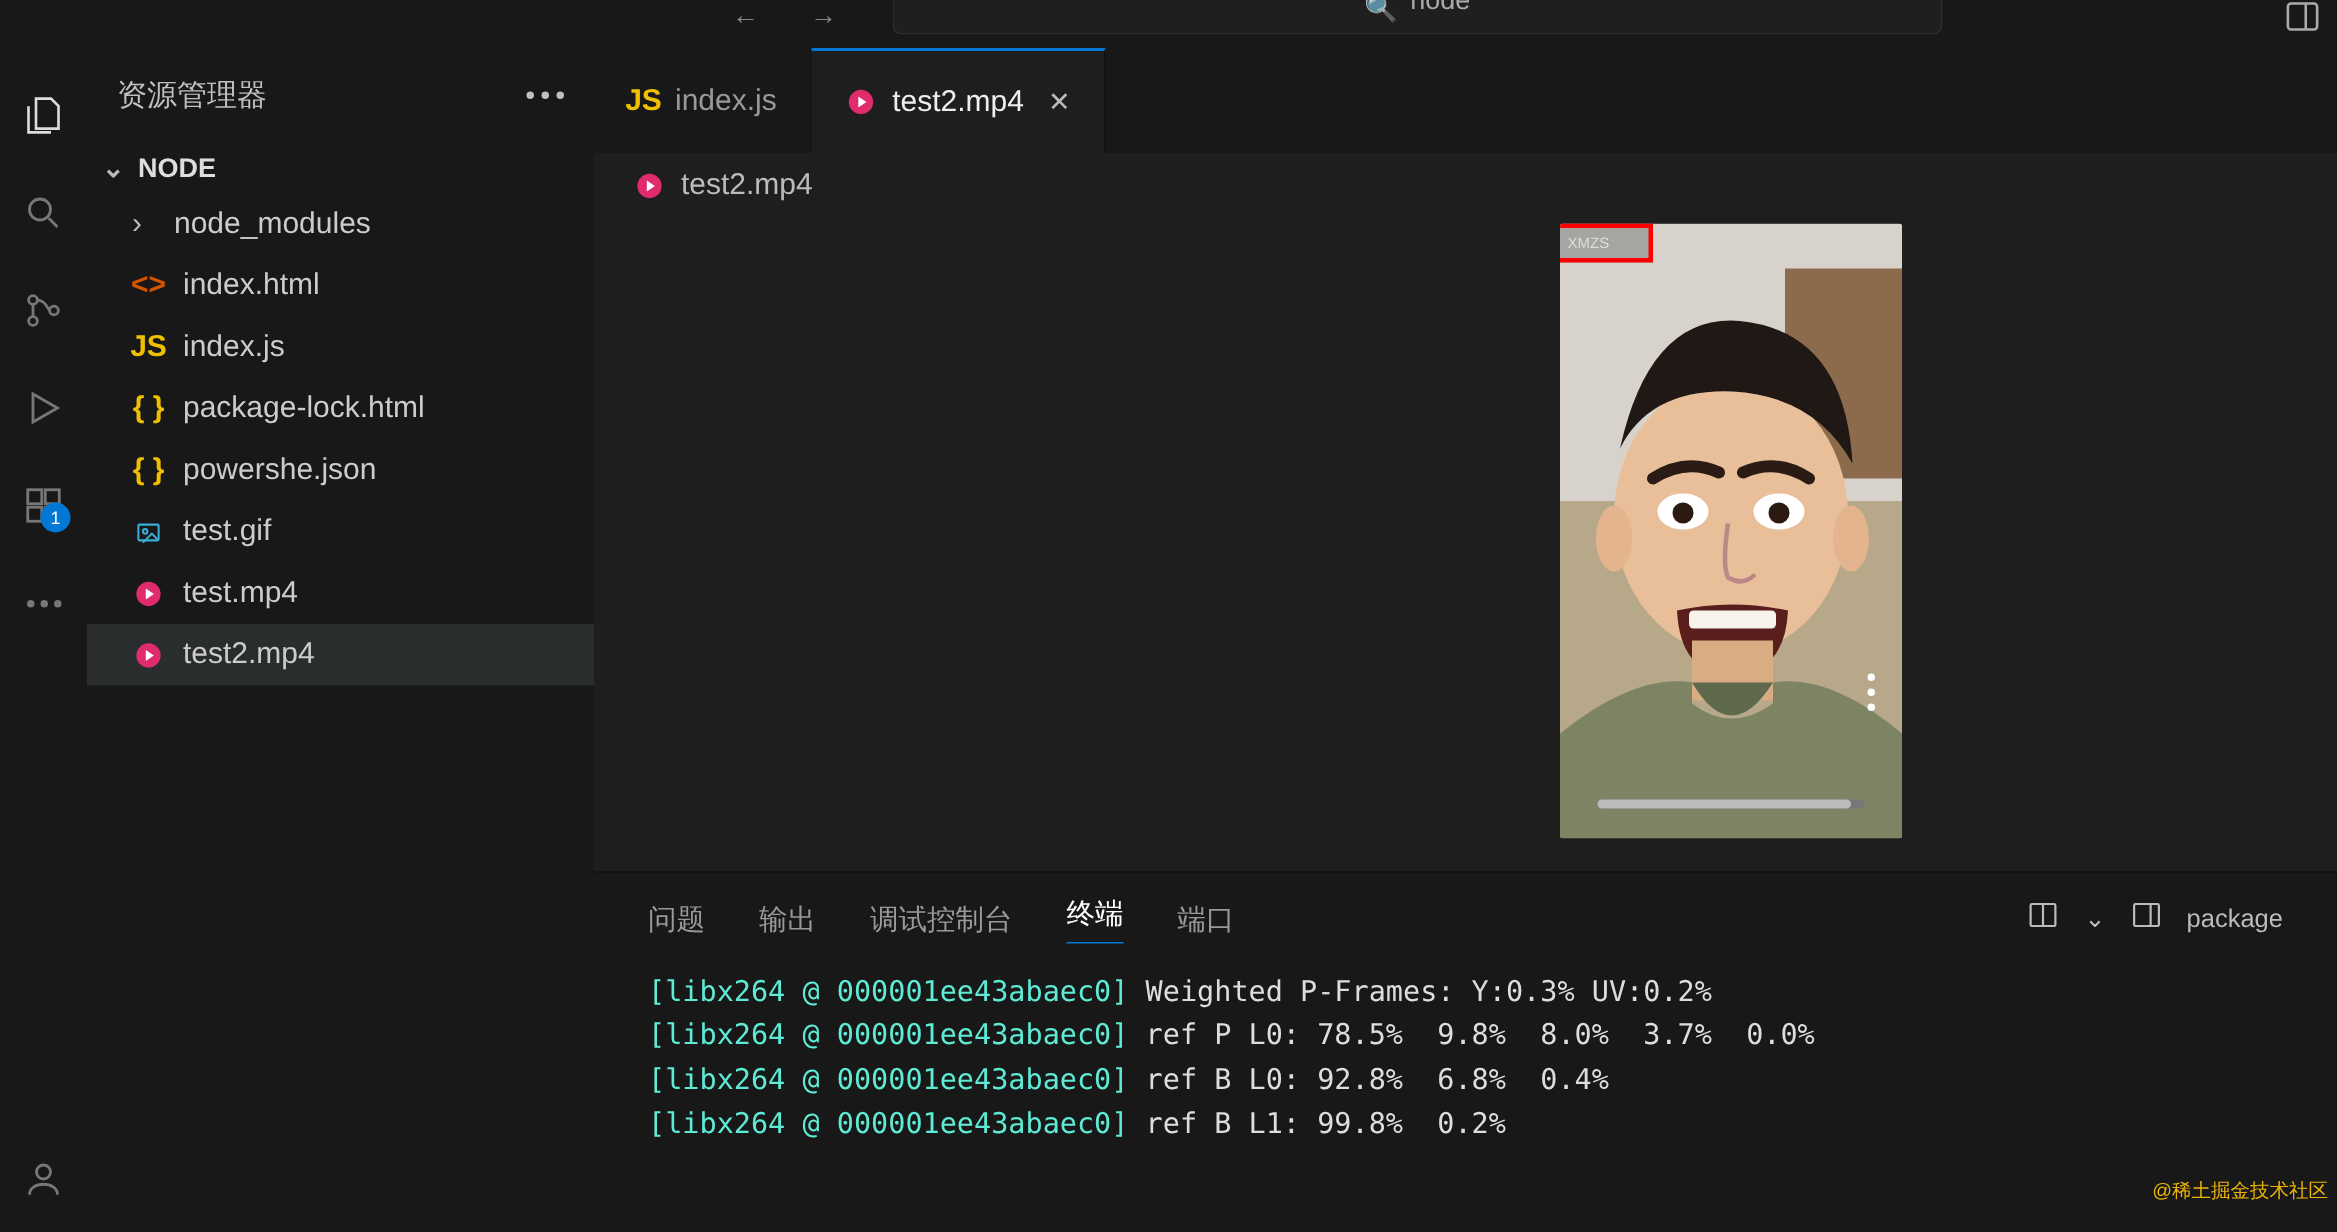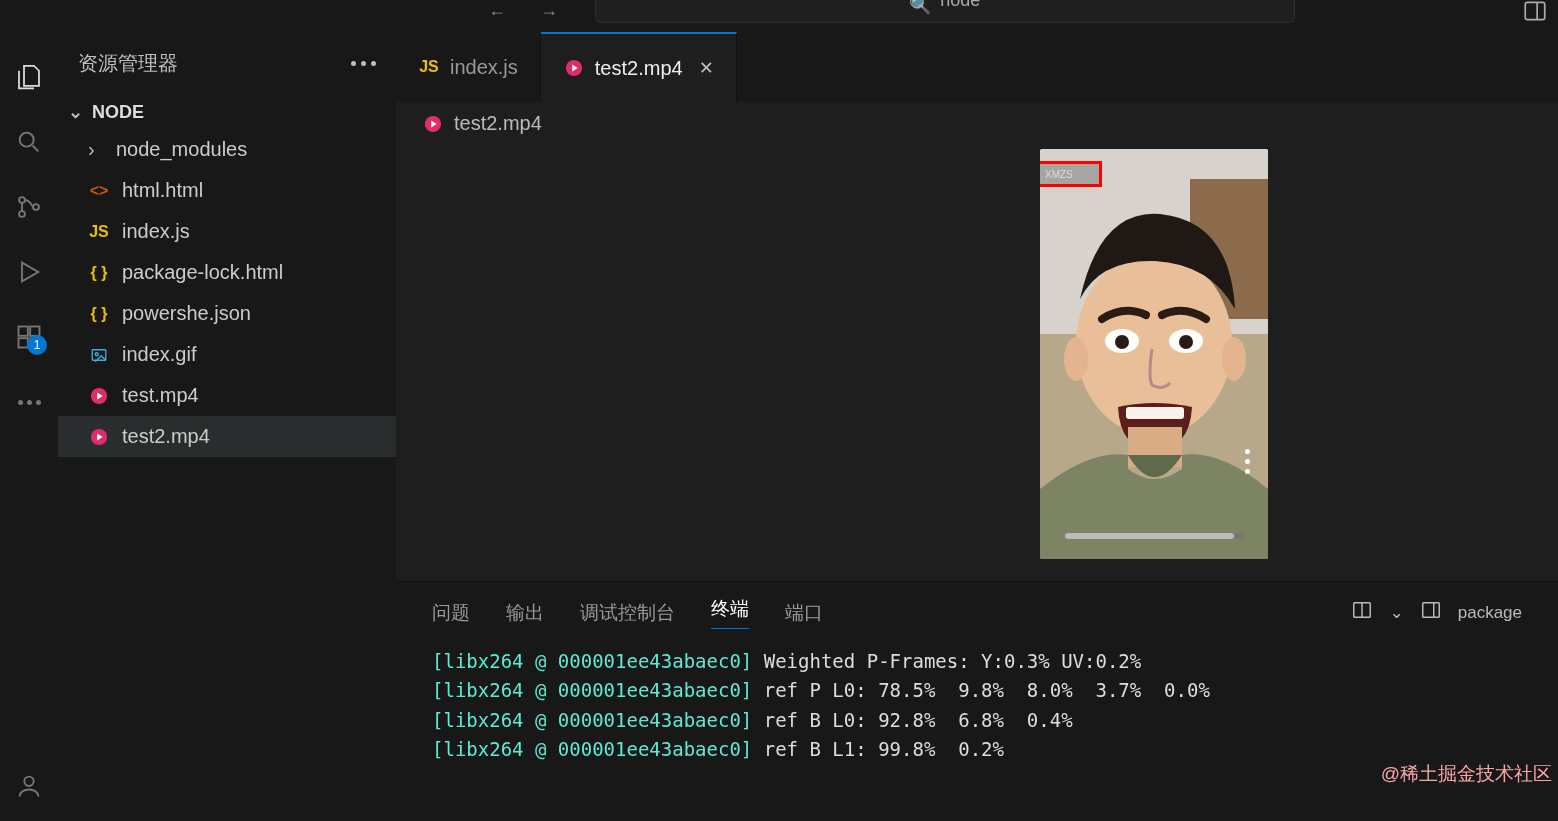--- a/index.html
+++ b/index.html
@@ -27,54 +27,54 @@
   .activity-bottom { margin-top:auto; margin-bottom:20px; display:flex; flex-direction:column; gap:30px; align-items:center; }
 
   
   .sidebar { width:338px; background:#181818; display:flex; flex-direction:column; }
   .sb-head { display:flex; align-items:center; justify-content:space-between; padding:18px 20px; font-size:20px; color:#bfbfbf; }
   .sb-head .more { display:flex; gap:5px; }
   .sb-head .more span { width:5px; height:5px; border-radius:50%; background:#bfbfbf; }
   .folder-row { display:flex; align-items:center; gap:8px; padding:6px 10px; font-size:18px; font-weight:700; color:#ddd; }
   .file-row { display:flex; align-items:center; gap:12px; padding:9px 10px 9px 30px; font-size:20px; cursor:pointer; }
   .file-row.selected { background:#2a2d2e; }
-  .ic { width:22px; height:22px; display:inline-flex; align-items:center; justify-content:center; font-size:16px; font-weight:700; }
+  .ic { width:22px; height:22px; display:inline-flex; align-items:center; justify-content:center; font-size:20px; font-weight:700; }
   .ic.js { color:#f0c000; }
   .ic.html { color:#d35400; }
   .ic.json { color:#f0c000; }
   .ic.img { color:#3aaed8; }
   .ic.snd { color:#b77cd8; }
   .ic.vid { color:#e02c6d; }
   .chev { width:16px; display:inline-block; color:#bbb; }
 
   
   .editor { flex:1; display:flex; flex-direction:column; min-width:0; background:#1e1e1e; }
   .tabs { display:flex; height:70px; background:#181818; }
   .tab { display:flex; align-items:center; gap:10px; padding:0 22px; font-size:20px; color:#999; border-right:1px solid #111; background:#181818; cursor:pointer; }
   .tab.active { background:#1e1e1e; color:#eee; border-top:2px solid #0078d4; }
   .tab .close { font-size:18px; color:#bbb; margin-left:6px; }
   .breadcrumb { display:flex; align-items:center; gap:10px; padding:10px 26px; color:#bbb; font-size:20px; background:#1e1e1e; }
   .video-area { flex:1; display:flex; justify-content:flex-end; padding:4px 290px 20px 0; overflow:hidden; min-height:0; }
   .video-frame { position:relative; width:228px; height:410px; background:#222; border-radius:2px; overflow:hidden; }
   .video-img { position:absolute; inset:0; }
   .video-img svg { width:100%; height:100%; }
-  .wm { position:absolute; top:12px; left:-8px; width:70px; height:26px; border:3px solid #f00; color:#ddd; font-size:10px; display:flex; align-items:center; padding-left:10px; background:rgba(120,120,120,.5); }
+  .wm { position:absolute; top:0; left:-8px; width:70px; height:26px; border:3px solid #f00; color:#ddd; font-size:10px; display:flex; align-items:center; padding-left:10px; background:rgba(120,120,120,.5); }
   .vdots { position:absolute; right:18px; top:300px; display:flex; flex-direction:column; gap:5px; }
   .vdots span { width:5px; height:5px; border-radius:50%; background:#fff; }
   .seek { position:absolute; bottom:20px; left:25px; right:25px; height:6px; background:#777; border-radius:3px; }
   .seek .prog { height:100%; width:95%; background:#bbb; border-radius:3px; }
 
   
   .panel { height:240px; display:flex; flex-direction:column; border-top:1px solid #111; background:#181818; }
   .ptabs { display:flex; align-items:center; gap:36px; padding:14px 36px 8px; font-size:19px; color:#999; }
   .ptab.active { color:#fff; border-bottom:1px solid #0078d4; padding-bottom:6px; }
   .ptools { margin-left:auto; display:flex; align-items:center; gap:16px; color:#bbb; font-size:17px; }
   .term { flex:1; padding:10px 36px; font-family:Consolas,monospace; font-size:19px; line-height:1.55; color:#ddd; overflow:hidden; white-space:pre; }
   .term .tag { color:#5eead4; }
-  .watermark { position:absolute; right:6px; bottom:34px; font-size:19px; color:#fca5a5; }
+  .watermark { position:absolute; right:6px; bottom:18px; font-size:13px; color:#eab308; }
 </style>
 </head>
 <body>
 
 <div class="root">
 
   <div class="topbar">
     <div class="top-arrows">
       <span>←</span>
       <span>→</span>
@@ -158,21 +158,21 @@
         <span class="chev">⌄</span>
         <span>NODE</span>
       </div>
       <div id="file-tree">
           <div class="file-row">
             <span class="chev">›</span>
             <span>node_modules</span>
           </div>
           <div class="file-row">
             <span class="ic html">&lt;&gt;</span>
-            <span>html.html</span>
+            <span>index.html</span>
           </div>
           <div class="file-row">
             <span class="ic js">JS</span>
             <span>index.js</span>
           </div>
           <div class="file-row">
             <span class="ic json">{ }</span>
             <span>package-lock.html</span>
           </div>
           <div class="file-row">
@@ -180,21 +180,21 @@
             <span>powershe.json</span>
           </div>
           <div class="file-row">
             <span class="ic img">
               <svg width="18" height="18" viewBox="0 0 24 24" fill="none" stroke="#3aaed8" stroke-width="1.8">
                 <rect x="3" y="5" width="18" height="14" rx="1"></rect>
                 <circle cx="9" cy="11" r="2"></circle>
                 <path d="M21 19l-6-6-8 8"></path>
               </svg>
             </span>
-            <span>index.gif</span>
+            <span>test.gif</span>
           </div>
           <div class="file-row">
             <span class="ic vid">
               <svg width="18" height="18" viewBox="0 0 20 20">
                 <circle cx="10" cy="10" r="9" fill="#e02c6d"></circle>
                 <path d="M8 6l6 4-6 4z" fill="#fff"></path>
               </svg>
             </span>
             <span>test.mp4</span>
           </div>

